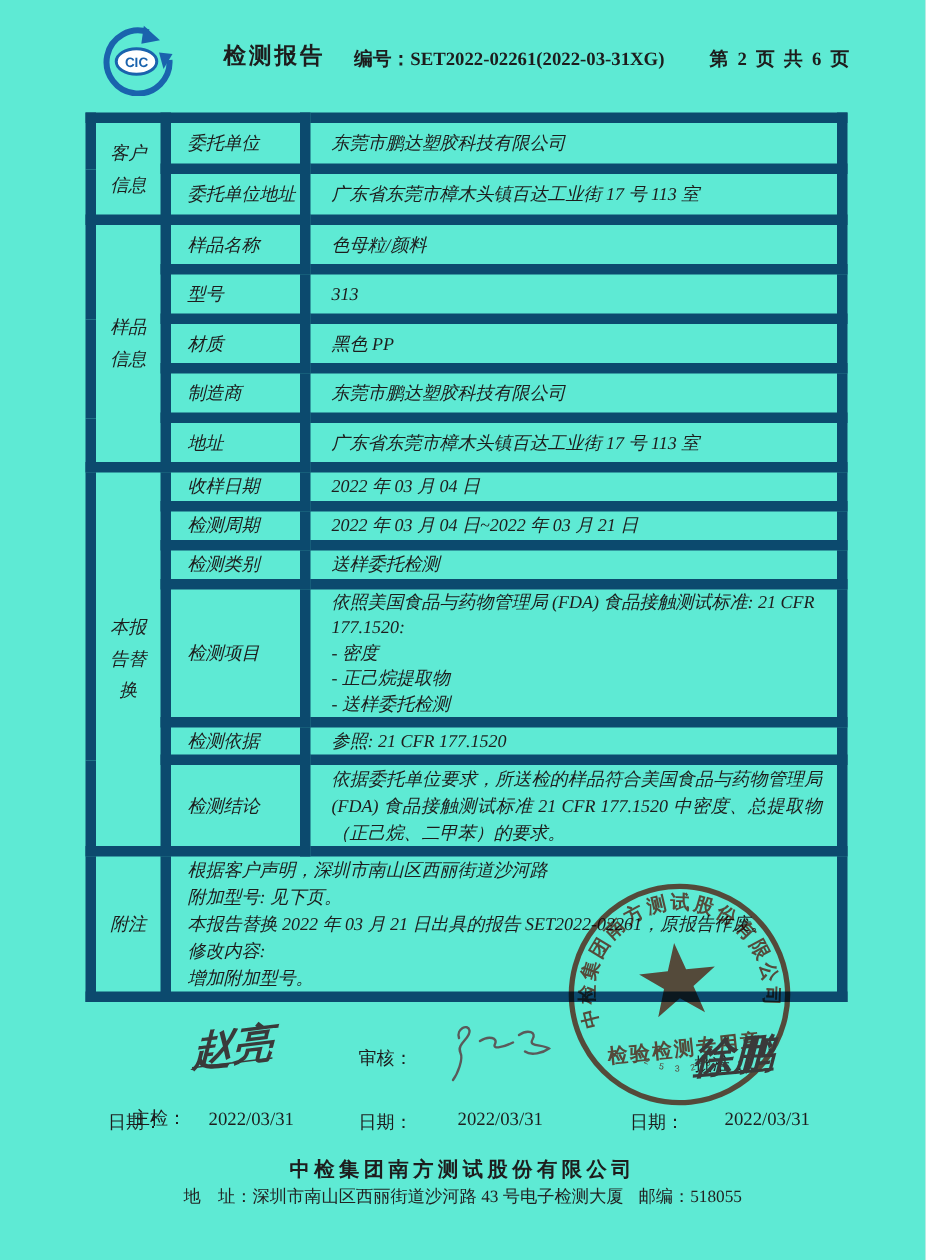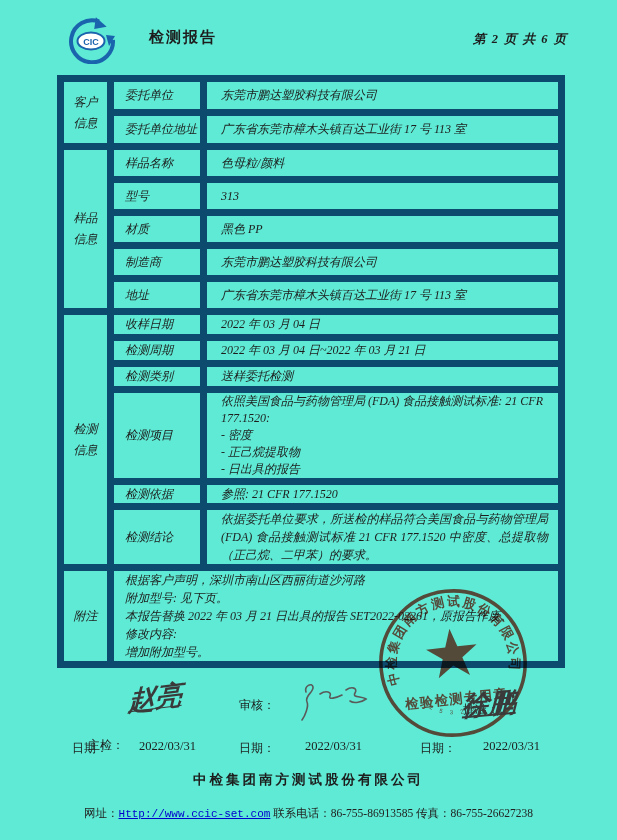--- a/index.html
+++ b/index.html
@@ -8,21 +8,21 @@
     position:relative; width:617px; height:840px; margin:0 auto;
     background:#5eead4; overflow:hidden;
     font-family:"Liberation Serif","DejaVu Serif",serif;
     color:#1d1d1d;
   }
   .abs { position:absolute; }
 
   
   .hdr-title { left:149px; top:28px; font-size:15px; font-weight:bold; letter-spacing:2px; }
   .hdr-no { left:236px; top:31px; font-size:12.5px; font-weight:bold; }
-  .hdr-page { left:473px; top:31px; font-size:12.5px; font-weight:bold; letter-spacing:1.5px;font-style:italic; }
+  .hdr-page { left:473px; top:31px; font-size:12.5px; font-weight:bold; letter-spacing:1.5px; }
 
   
   table.report { position:absolute; left:57px; top:75px; width:501px;
     border-collapse:collapse; table-layout:fixed; }
   table.report td { border:7px solid #0c4a6e; font-size:12px; vertical-align:middle;font-style:italic; }
   col.c-group { width:50px; } col.c-label { width:93px; } col.c-value { width:358px; }
   td.group { text-align:center; }
   td.group .gtxt { display:inline-block; width:28px; line-height:21px; text-align:center; }
   td.lab { padding-left:11px; }
   td.val { padding-left:14px; padding-right:10px;margin-left:32px; }
@@ -60,20 +60,23 @@
 <div class="page">
 
   <svg class="abs" style="left:65px; top:16px;" width="54" height="48" viewBox="0 0 54 48">
     <path d="M 34 5.5 A 21 21 0 1 0 48 24" fill="none" stroke="#1a63ad" stroke-width="4"></path>
     <path d="M 30 2 L 42 10 L 30 14 Z" fill="#1a63ad" transform="rotate(8 36 8)"></path>
     <path d="M 50 20 L 44 30 L 41 19 Z" fill="#1a63ad"></path>
     <ellipse cx="26" cy="25" rx="13.5" ry="8.5" fill="#ffffff" stroke="#1a63ad" stroke-width="2"></ellipse>
     <text x="26" y="28.5" text-anchor="middle" font-size="9" font-weight="bold" fill="#1a63ad" font-family="'Liberation Sans',sans-serif">CIC</text>
   </svg>
   <div class="abs hdr-title">检测报告</div>
+  <div class="abs hdr-no">
+    <span>编号：</span><span>SET2022-02261(2022-03-31XG)</span>
+  </div>
   <div class="abs hdr-page">第 2 页 共 6 页</div>
 
   <table class="report">
     <colgroup>
         <col class="c-group">
         <col class="c-label">
         <col class="c-value">
       </colgroup>
 
     <tbody>
@@ -108,40 +111,40 @@
       <td class="lab">制造商</td>
       <td class="val">东莞市鹏达塑胶科技有限公司</td>
     </tr>
     <tr class="h33">
       <td class="lab">地址</td>
       <td class="val">广东省东莞市樟木头镇百达工业街 17 号 113 室</td>
     </tr>
 
     <tr class="h26">
       <td class="group" rowspan="6">
-        <span class="gtxt">检测信息</span>
+        <span class="gtxt">本报告替换</span>
       </td>
       <td class="lab">收样日期</td>
       <td class="val">2022 年 03 月 04 日</td>
     </tr>
     <tr class="h26">
       <td class="lab">检测周期</td>
       <td class="val">2022 年 03 月 04 日~2022 年 03 月 21 日</td>
     </tr>
     <tr class="h26">
       <td class="lab">检测类别</td>
       <td class="val">送样委托检测</td>
     </tr>
     <tr class="h86">
       <td class="lab">检测项目</td>
       <td class="val ml-items">
         <div>依照美国食品与药物管理局 (FDA) 食品接触测试标准: 21 CFR 177.1520:</div>
         <div>- 密度</div>
         <div>- 正己烷提取物</div>
-        <div>- 日出具的报告</div>
+        <div>- 送样委托检测</div>
       </td>
     </tr>
     <tr class="h25">
       <td class="lab">检测依据</td>
       <td class="val">参照: 21 CFR 177.1520</td>
     </tr>
     <tr class="h56">
       <td class="lab">检测结论</td>
       <td class="val concl">依据委托单位要求，所送检的样品符合美国食品与药物管理局 (FDA) 食品接触测试标准 21 CFR 177.1520 中密度、总提取物（正己烷、二甲苯）的要求。</td>
     </tr>
@@ -190,19 +193,17 @@
     <path fill="#df382c" d="M80,45 L73.8,63.5 L54.3,63.7 L70.0,75.2 L64.1,93.8 L80,82.5 L95.9,93.8 L90.0,75.2 L105.7,63.7 L86.2,63.5 Z"></path>
     <text x="80" y="121" text-anchor="middle" font-size="13.5" font-weight="bold" fill="#df382c" letter-spacing="1.5" font-family="'Liberation Serif',serif">检验检测专用章</text>
     <text font-size="6" fill="#df382c" letter-spacing="3" font-family="'Liberation Sans',sans-serif">
       <textPath href="#arcBot" startOffset="50%" text-anchor="middle">2 5 3 2 0 7</textPath>
     </text>
   </svg>
 
   <div class="abs sig-name" style="left:462px; top:686px; transform:rotate(-5deg) skewX(-6deg); text-decoration:underline; text-decoration-thickness:1.5px;">徐鹏</div>
 
   <div class="abs ft-company">中检集团南方测试股份有限公司</div>
-  <div class="abs ft-line ft-web">
-    <span>网址：</span><a href="#" class="ft-link">Http://www.ccic-set.com</a>
-    <span>联系电话：86-755-86913585</span>
-    <span>传真：86-755-26627238</span>
+  <div class="abs ft-line ft-addr">
+    <span>地　址：深圳市南山区西丽街道沙河路 43 号电子检测大厦</span><span class="ft-gap"></span><span>邮编：518055</span>
   </div>
 
 </div>
 
 </body></html>

